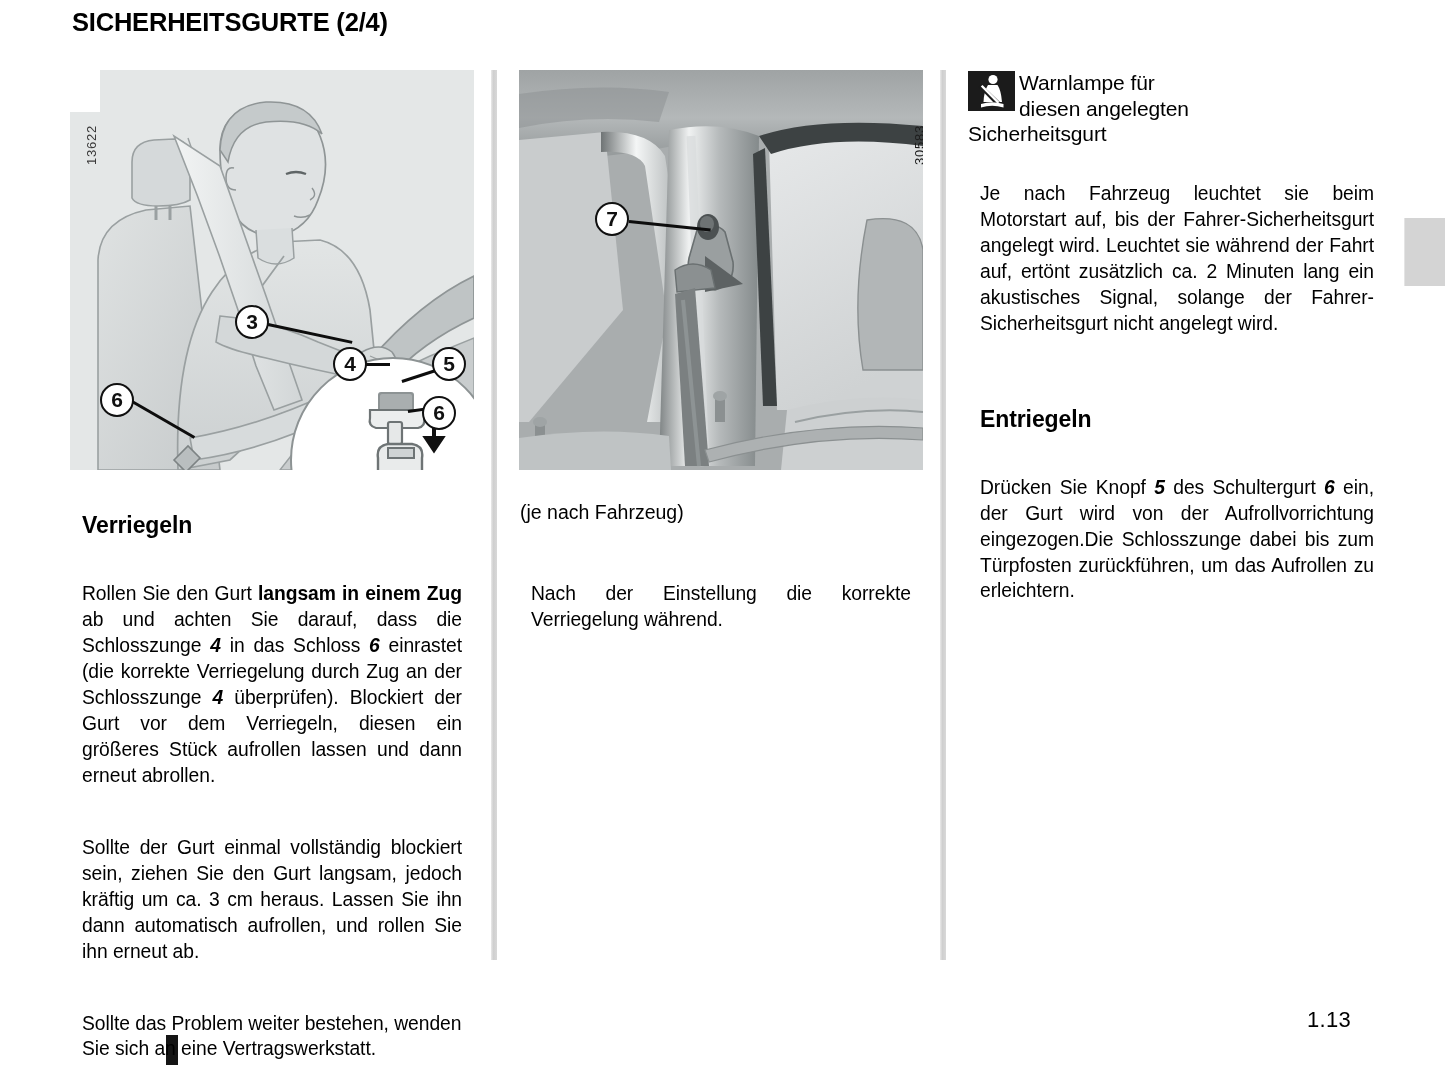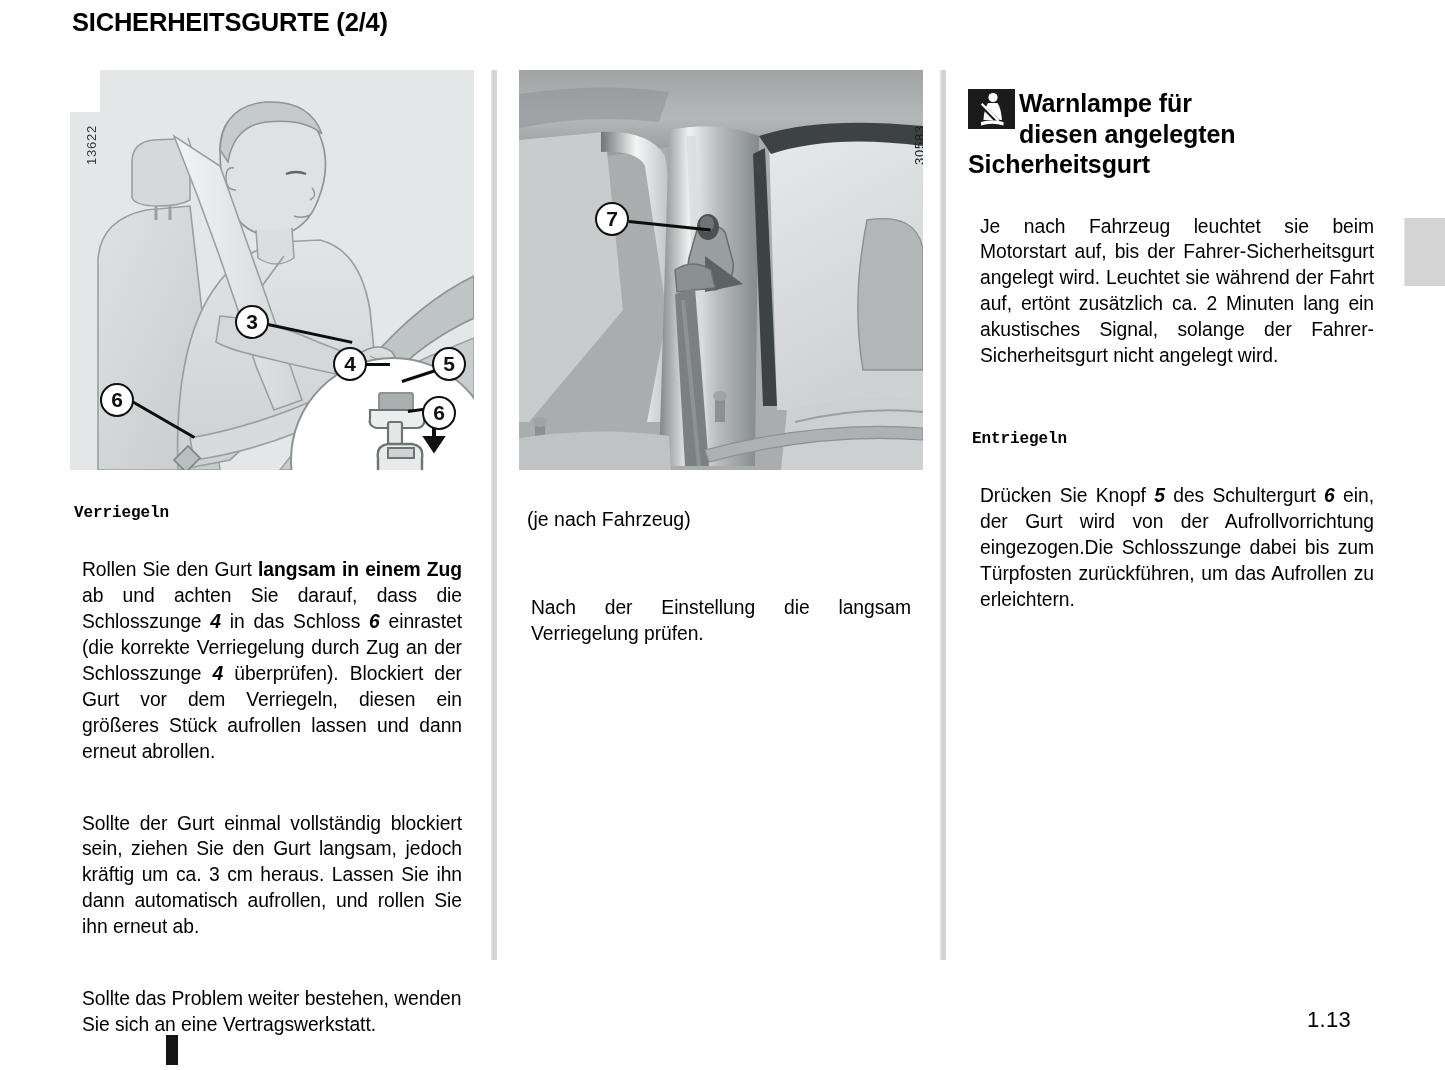--- a/index.html
+++ b/index.html
@@ -120,30 +120,29 @@
   
   #fig1 { background: #e8eaea; }
   #fig1 svg { position: absolute; left: 0; top: 0; }
 
   
   #fig2 { background: #b9bcbd; }
   #fig2 svg { position: absolute; left: 0; top: 0; }
 
   
   h2.sec-head {
-    font-size: 16px;
+    font-size: 23px;
     font-weight: bold;
-    margin: 4px;
+    margin: 12px;
     line-height: 1.18;
     letter-spacing: -0.1px;
-    font-family: Liberation Mono, monospace;
   }
   .sub-note {
     font-size: 19.5px;
-    margin: 8px;
+    margin: 1px;
     line-height: 1.2;
   }
   p.body {
     font-size: 19.3px;
     line-height: 1.345;
     margin: 12px;
     text-align: justify;
     letter-spacing: -0.05px;
   }
   p.body.left { text-align: left; }
@@ -162,25 +161,24 @@
   #warn-icon {
     float: left;
     width: 47px;
     height: 40px;
     background: #1b1b1b;
     margin-right: 4px;
     margin-top: 1px;
   }
   #warn-icon svg { display: block; }
   #warn-head {
-    font-size: 25px;
-    font-weight: bold;
+    font-size: 21px;
+    font-weight: normal;
     line-height: 1.22;
     letter-spacing: -0.1px;
-    margin-top: 18px;
   }
 </style>
 </head>
 <body>
 
 <div id="page-title">SICHERHEITSGURTE (2/4)</div>
 
 <div id="sep-1" class="col-sep"></div>
 <div id="sep-2" class="col-sep"></div>
 
@@ -384,21 +382,21 @@
   </div>
 
   <div class="gap-lg"></div>
 
   <div class="sub-note">(je nach Fahrzeug)</div>
 
   <div class="gap-md"></div>
 
 
   <div class="gap-md"></div>
-  <p class="body">Nach der Einstellung die langsam Verriegelung prüfen.</p>
+  <p class="body">Nach der Einstellung die korrekte Verriegelung während.</p>
 </div>
 
 <div id="col-3" class="column">
 
   <div id="warn-head-wrap">
     <div id="warn-icon">
       <svg width="47" height="40" viewBox="0 0 47 40">
         <rect x="0" y="0" width="47" height="40" fill="#1b1b1b"></rect>
         <circle cx="25" cy="8.5" r="4.6" fill="#ffffff"></circle>
         <path d="M20 14 Q16 20 15.5 31 L34 31 Q33 19 29.5 14 Z" fill="#ffffff"></path>

